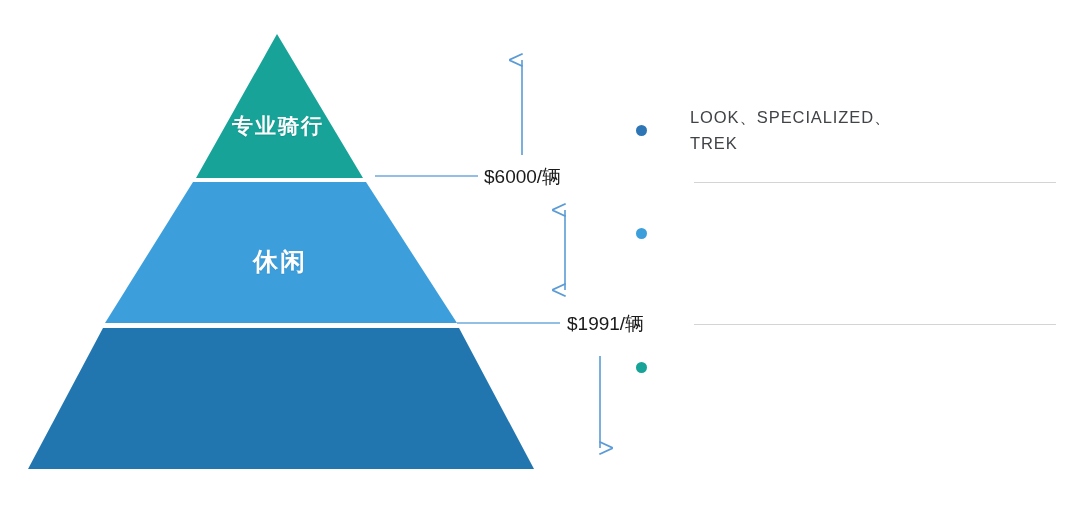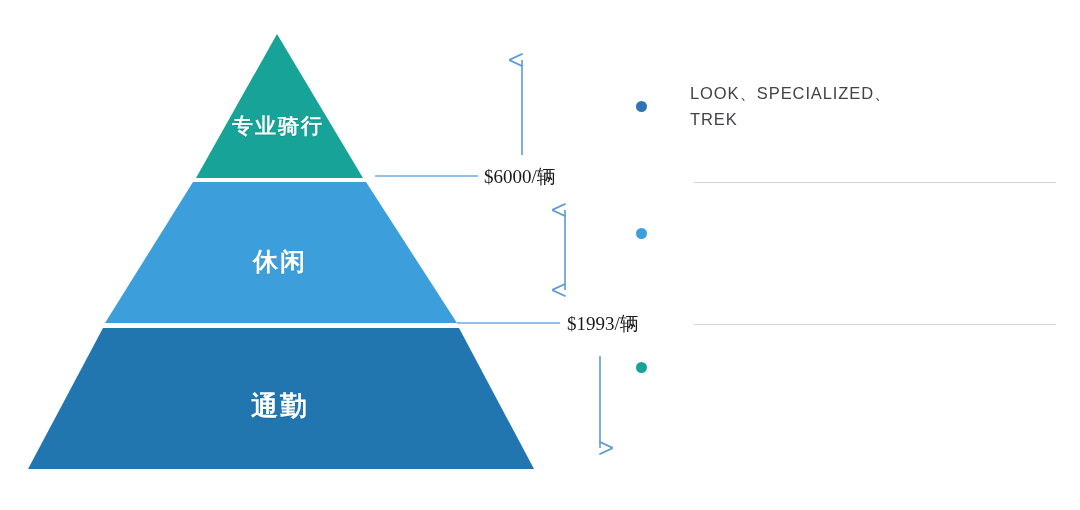--- a/index.html
+++ b/index.html
@@ -57,41 +57,41 @@
     height: 510px;
     pointer-events: none;
   }
 
   
   .price-label {
     position: absolute;
     color: #1a1a1a;
     font-size: 19px;
     white-space: nowrap;
-    font-family: Liberation Serif, serif;
+    font-family: Liberation Sans, sans-serif;
   }
   #price-top { left: 484px; top: 164px; }
   #price-bottom { left: 567px; top: 311px; }
 
   
   #notes-column {
     position: absolute;
     left: 636px;
     top: 60px;
     width: 420px;
     height: 400px;
   }
   .note-row {
     position: absolute;
     left: 0;
     width: 420px;
     display: flex;
     align-items: center;
   }
-  #note-row-0 { top: 20px; }
+  #note-row-0 { top: 44px; }
   #note-row-1 { top: 168px; }
   #note-row-2 { top: 302px; }
 
   .note-bullet {
     flex: 0 0 auto;
     width: 11px;
     height: 11px;
     border-radius: 50%;
     margin-right: 43px;
   }
@@ -119,21 +119,20 @@
 <div id="slide">
 
   <svg class="pyramid-svg" viewBox="0 0 560 510">
     <polygon points="277,34 363,178 196,178" fill="#17A398"></polygon>
     <polygon points="193,182 366,182 457,323 105,323" fill="#3C9FDC"></polygon>
     <polygon points="103,328 459,328 534,469 28,469" fill="#2276B0"></polygon>
   </svg>
 
   <div class="tier-label" id="tier-label-leisure">休闲</div>
   <div class="tier-label" id="tier-label-pro">专业骑行</div>
-  <div class="tier-label" id="tier-label-commute">通勤</div>
 
   <svg class="connector-svg" viewBox="0 0 1080 510">
     <defs>
       <marker id="arrow-up-head" markerWidth="9" markerHeight="9" refX="4.5" refY="8" orient="auto" markerUnits="strokeWidth">
         <path d="M4.5,0 L0.6,8.4 M4.5,0 L8.4,8.4" stroke="#5B9BD5" stroke-width="1.1" fill="none"></path>
       </marker>
       <marker id="arrow-down-head" markerWidth="9" markerHeight="9" refX="4.5" refY="8" orient="auto" markerUnits="strokeWidth">
         <path d="M4.5,0 L0.6,8.4 M4.5,0 L8.4,8.4" stroke="#5B9BD5" stroke-width="1.1" fill="none"></path>
       </marker>
     </defs>
@@ -143,21 +142,21 @@
     <line x1="457" y1="323" x2="560" y2="323" stroke="#6FA8DC" stroke-width="1.6"></line>
 
     <line x1="522" y1="155" x2="522" y2="60" stroke="#5B9BD5" stroke-width="1.6" marker-end="url(#arrow-up-head)"></line>
 
     <line x1="565" y1="290" x2="565" y2="210" stroke="#5B9BD5" stroke-width="1.6" marker-end="url(#arrow-up-head)" marker-start="url(#arrow-down-head)"></line>
 
     <line x1="600" y1="356" x2="600" y2="448" stroke="#5B9BD5" stroke-width="1.6" marker-end="url(#arrow-down-head)"></line>
   </svg>
 
   <div class="price-label" id="price-top">$6000/辆</div>
-  <div class="price-label" id="price-bottom">$1993/辆</div>
+  <div class="price-label" id="price-bottom">$1991/辆</div>
 
   <div id="notes-column">
 
     <div class="note-row" id="note-row-0">
       <span class="note-bullet" style="background:#2E75B6"></span>
       <span class="note-text">LOOK、SPECIALIZED、
 TREK</span>
     </div>
 
     <div class="note-sep" id="note-sep-0"></div>

